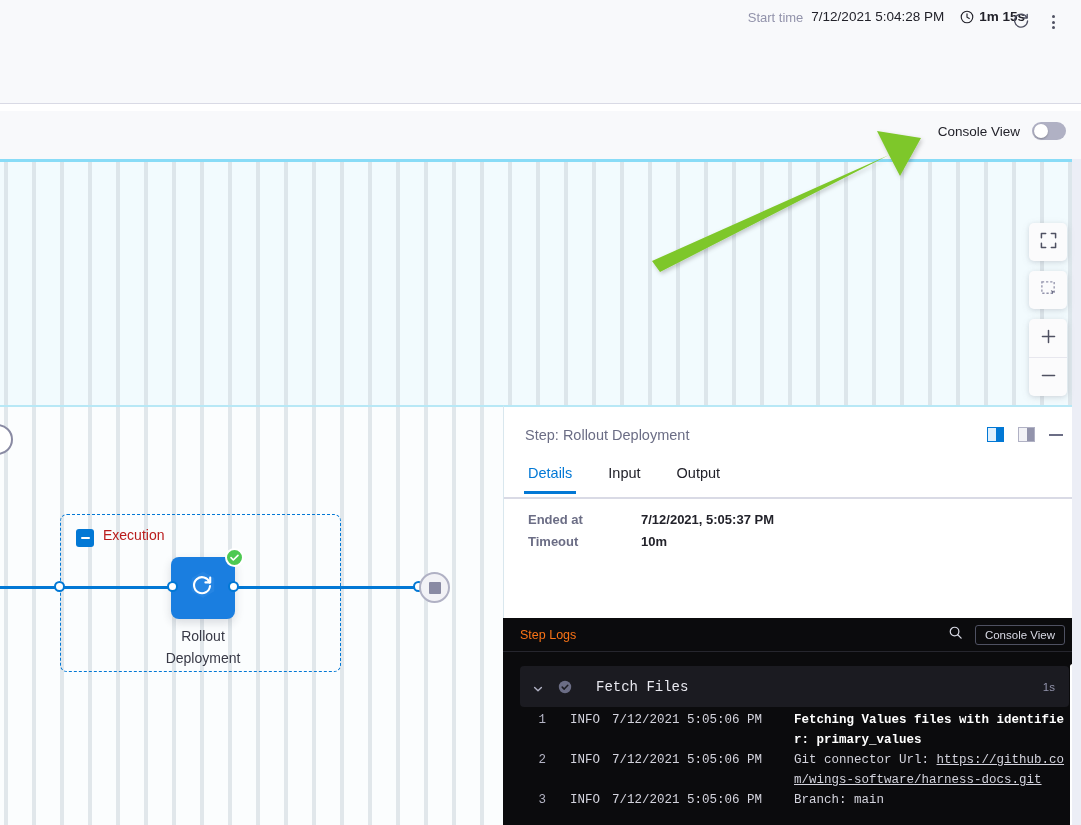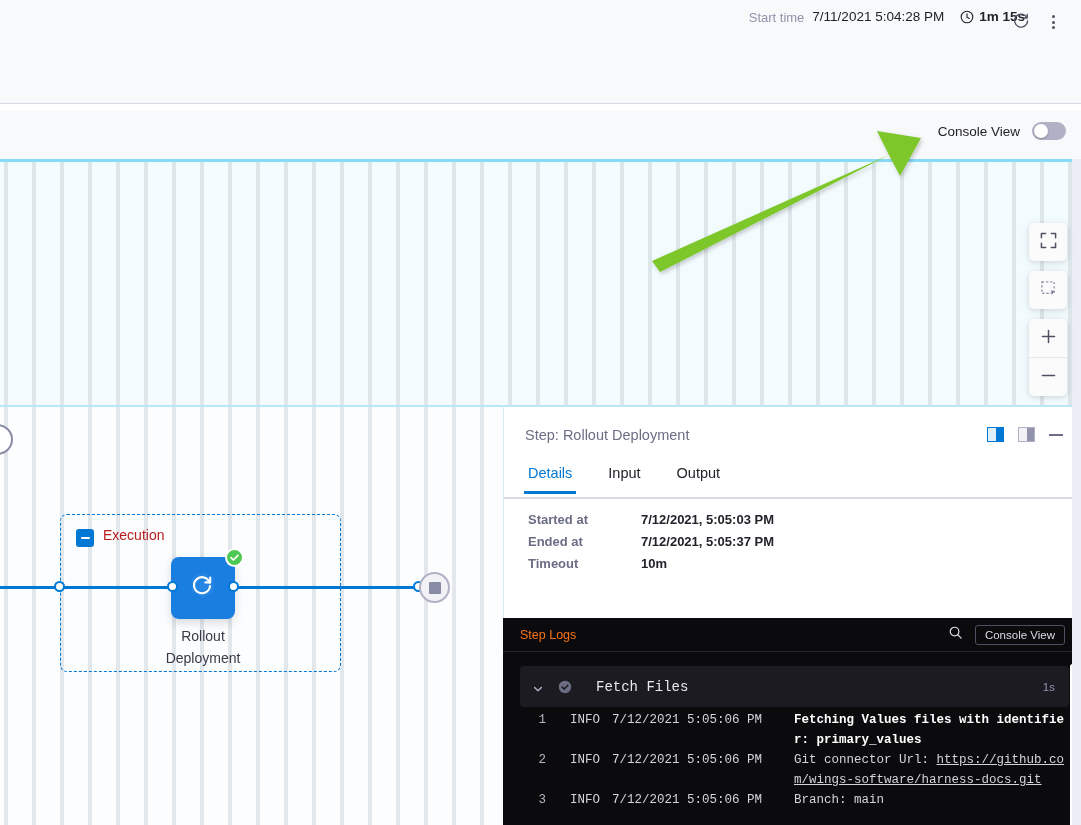--- a/index.html
+++ b/index.html
@@ -249,21 +249,21 @@
   }
 </style>
 </head>
 <body>
 
 <div id="app">
 
   <div class="top-header">
     <div class="exec-meta">
       <span class="meta-label">Start time</span>
-      <span class="meta-value">7/11/2021 5:04:28 PM</span>
+      <span class="meta-value">7/12/2021 5:04:28 PM</span>
       <span class="duration-wrap">
         <span class="clock-icon">
           <svg width="14" height="14" viewBox="0 0 16 16">
             <circle cx="8" cy="8" r="6.6" fill="none" stroke="#22222a" stroke-width="1.3"></circle>
             <path d="M8 4.4V8.2l2.6 1.6" fill="none" stroke="#22222a" stroke-width="1.3" stroke-linecap="round"></path>
           </svg>
         </span>
         <span class="duration-text">1m 15s</span>
       </span>
     </div>
@@ -398,24 +398,20 @@
     </div>
 
     <div class="dp-tabs">
       <div class="dp-tab active">Details</div>
       <div class="dp-tab">Input</div>
       <div class="dp-tab">Output</div>
     </div>
 
     <div class="dp-body">
       <div class="kv-row">
-        <span class="kv-key">Started at</span>
-        <span class="kv-val">7/12/2021, 5:05:03 PM</span>
-      </div>
-      <div class="kv-row">
         <span class="kv-key">Ended at</span>
         <span class="kv-val">7/12/2021, 5:05:37 PM</span>
       </div>
       <div class="kv-row">
         <span class="kv-key">Timeout</span>
         <span class="kv-val">10m</span>
       </div>
     </div>
   </div>
 

